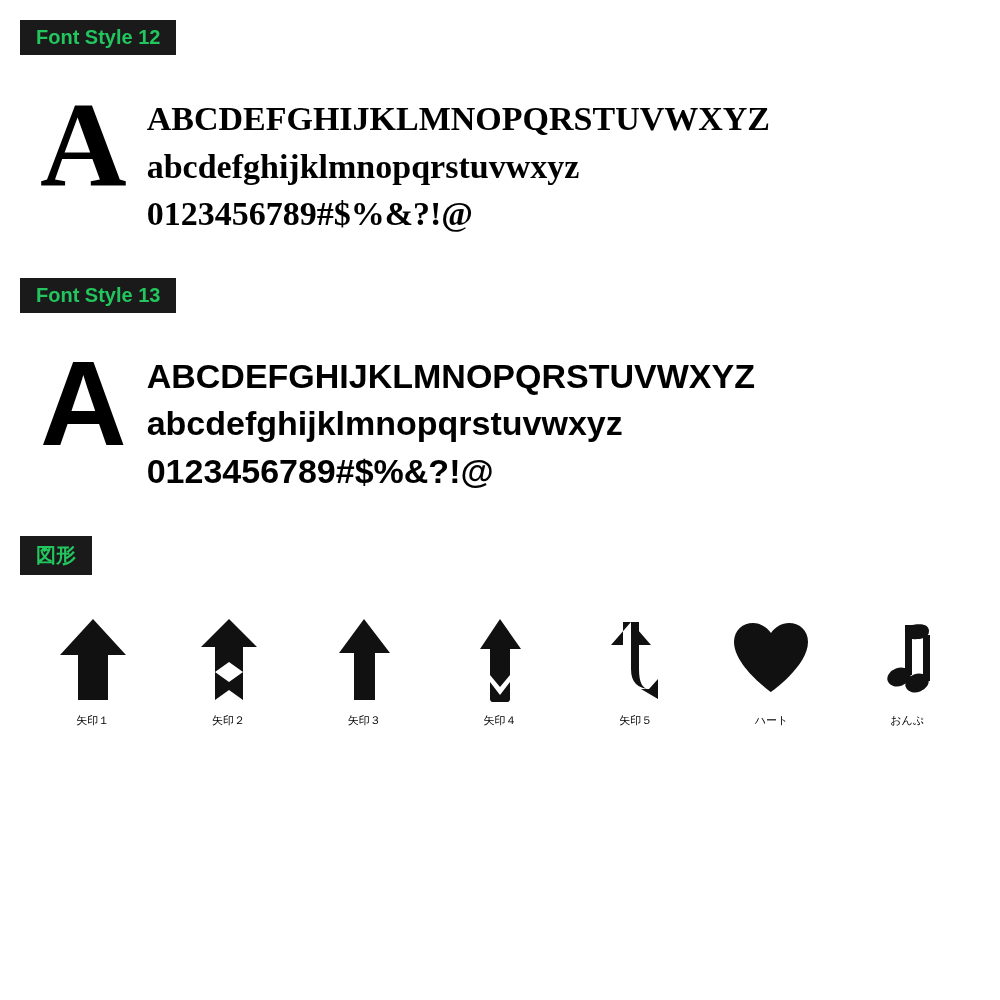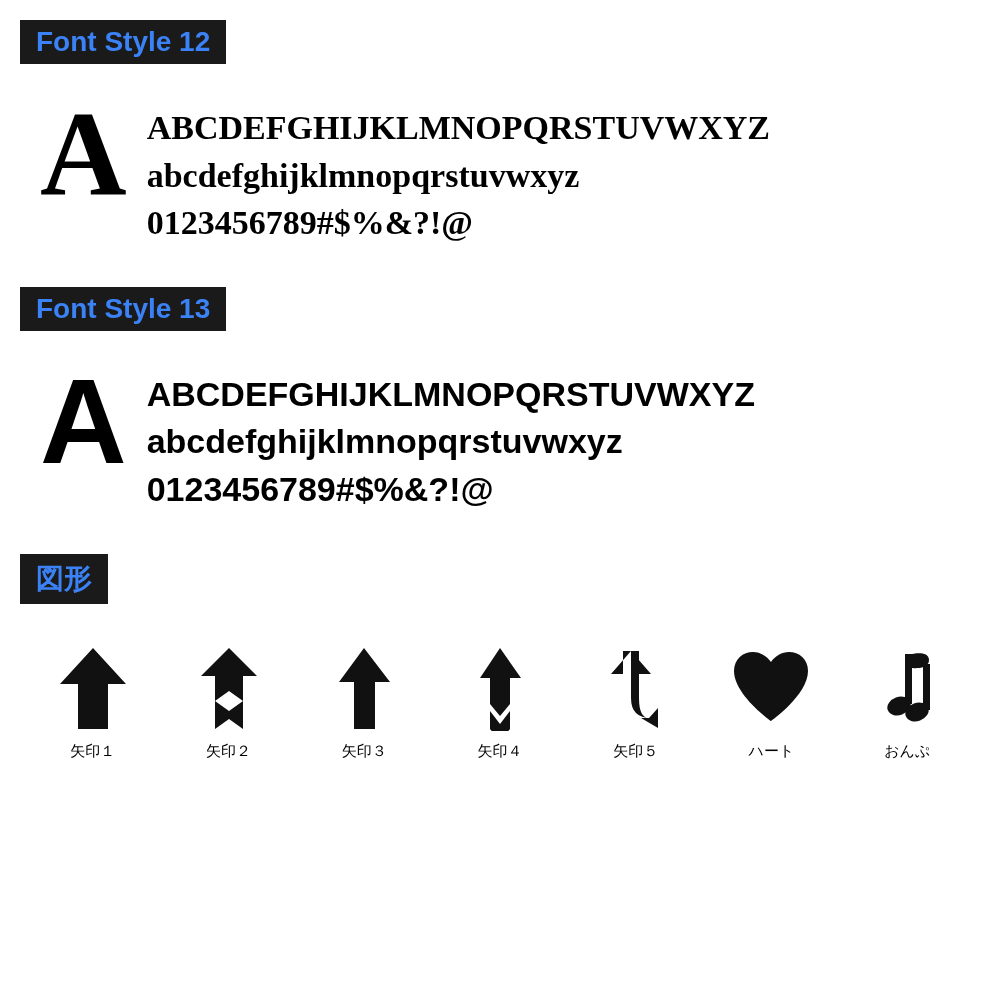--- a/index.html
+++ b/index.html
@@ -10,24 +10,24 @@
       min-height: 1000px;
       padding: 20px;
     }
 
     .section {
       margin-bottom: 30px;
     }
 
     .section-header {
       background: #1a1a1a;
-      color: #3b82f6;
+      color: #22c55e;
       display: inline-block;
       padding: 6px 16px;
-      font-size: 28px;
+      font-size: 20px;
       font-weight: bold;
       margin-bottom: 20px;
       font-family: sans-serif;
     }
 
     .font-display {
       display: flex;
       align-items: flex-start;
       padding: 10px 20px;
     }
@@ -87,21 +87,21 @@
 
     .shape-icon {
       display: flex;
       align-items: center;
       justify-content: center;
       height: 90px;
     }
 
     .shape-label {
       font-family: sans-serif;
-      font-size: 15px;
+      font-size: 11px;
       text-align: center;
       white-space: nowrap;
     }
 
     svg {
       fill: #111111;
     }
   </style>
 </head>
 <body>

